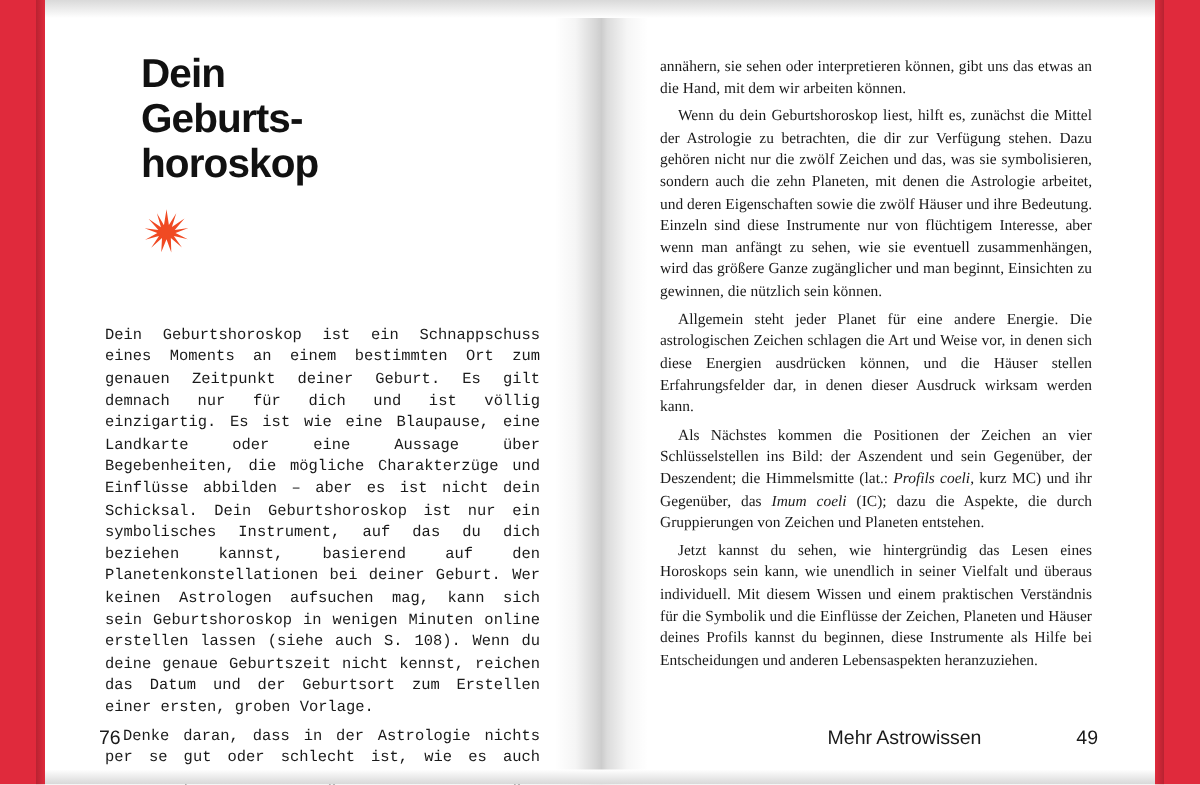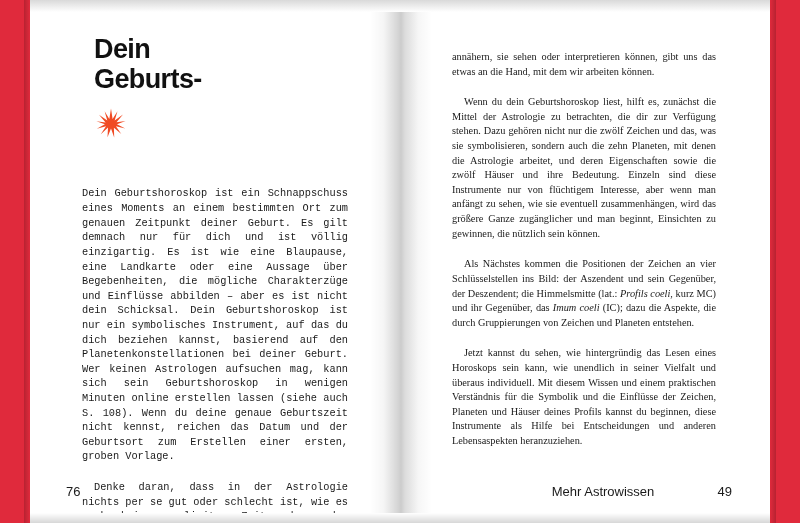--- a/index.html
+++ b/index.html
@@ -75,21 +75,21 @@
   .body-col{
     font-size:10.3px;
     line-height:1.42;
     color:#1a1a1a;
     text-align:justify;
     hyphens:auto;
     -webkit-hyphens:auto;
   }
   .page-left .body-col{margin-top:48px;font-family:Liberation Mono, monospace;}
   .page-right .body-col{margin-top:4px;}
-  .body-col p{margin:16px;}
+  .body-col p{margin:4px;}
   .body-col p + p{text-indent:12px;}
   .body-col p.noindent{text-indent:0;}
   em{font-style:italic;}
   .footer{
     position:absolute;bottom:24px;
     font-family:"Liberation Sans", sans-serif;
     font-size:13px;
     color:#1a1a1a;
   }
   .footer-left-num{left:36px;}
@@ -102,20 +102,21 @@
 
 <div class="spread">
 
   <div class="cover-left"></div>
   <div class="cover-right"></div>
 
   <div class="page page-left">
     <h1 class="title">
       <span>Dein</span><br>
       <span>Geburts-</span><br>
+      <span>horoskop</span>
     </h1>
 
     <div class="star">
       <svg width="30" height="30" viewBox="0 0 30 30" aria-hidden="true">
         <g fill="#f04a23">
           <path d="M15 0.5 L16.6 11.0 L21.5 3.2 L18.6 12.4 L27.0 6.6 L20.5 14.3 L29.6 13.0 L21.0 16.3 L29.2 20.5 L19.9 18.3 L25.3 26.0 L17.9 19.7 L18.2 29.4 L15.0 20.5 L11.5 29.2 L12.0 19.6 L4.8 26.2 L10.0 18.3 L0.8 20.8 L8.9 16.3 L0.4 13.2 L9.6 14.4 L3.0 6.8 L11.3 12.5 L8.6 3.2 L13.3 11.1 Z"></path>
         </g>
       </svg>
     </div>
 
@@ -124,20 +125,21 @@
       <p>Denke daran, dass in der Astrologie nichts per se gut oder schlecht ist, wie es auch keine expliziten Zeitangaben oder Vorhersagen gibt: Es ist alles eine Frage der Einflüsse und wie sich diese positiv oder negativ auswirken könnten. Und wenn wir eine gewisse Einsicht haben und Instrumente, mit denen wir uns unseren Umständen und unserer Umgebung</p>
     </div>
 
     <div class="footer footer-left-num">76</div>
   </div>
 
   <div class="page page-right">
     <div class="body-col">
       <p class="noindent">annähern, sie sehen oder interpretieren können, gibt uns das etwas an die Hand, mit dem wir arbeiten können.</p>
       <p>Wenn du dein Geburtshoroskop liest, hilft es, zunächst die Mittel der Astrologie zu betrachten, die dir zur Verfügung stehen. Dazu gehören nicht nur die zwölf Zeichen und das, was sie symbolisieren, sondern auch die zehn Planeten, mit denen die Astrologie arbeitet, und deren Eigenschaften sowie die zwölf Häuser und ihre Bedeutung. Einzeln sind diese Instrumente nur von flüchtigem Interesse, aber wenn man anfängt zu sehen, wie sie eventuell zusammenhängen, wird das größere Ganze zugänglicher und man beginnt, Einsichten zu gewinnen, die nützlich sein können.</p>
+      <p>Allgemein steht jeder Planet für eine andere Energie. Die astrologischen Zeichen schlagen die Art und Weise vor, in denen sich diese Energien ausdrücken können, und die Häuser stellen Erfahrungsfelder dar, in denen dieser Ausdruck wirksam werden kann.</p>
       <p>
         <span>Als Nächstes kommen die Positionen der Zeichen an vier Schlüsselstellen ins Bild: der Aszendent und sein Gegenüber, der Deszendent; die Himmelsmitte (lat.: <em>Profils coeli</em>, kurz MC) und ihr Gegenüber, das <em>Imum coeli</em> (IC); dazu die Aspekte, die durch Gruppierungen von Zeichen und Planeten entstehen.</span>
       </p>
       <p>Jetzt kannst du sehen, wie hintergründig das Lesen eines Horoskops sein kann, wie unendlich in seiner Vielfalt und überaus individuell. Mit diesem Wissen und einem praktischen Verständnis für die Symbolik und die Einflüsse der Zeichen, Planeten und Häuser deines Profils kannst du beginnen, diese Instrumente als Hilfe bei Entscheidungen und anderen Lebensaspekten heranzuziehen.</p>
     </div>
 
     <div class="footer footer-right-center">Mehr Astrowissen</div>
     <div class="footer footer-right-num">49</div>
   </div>
 

